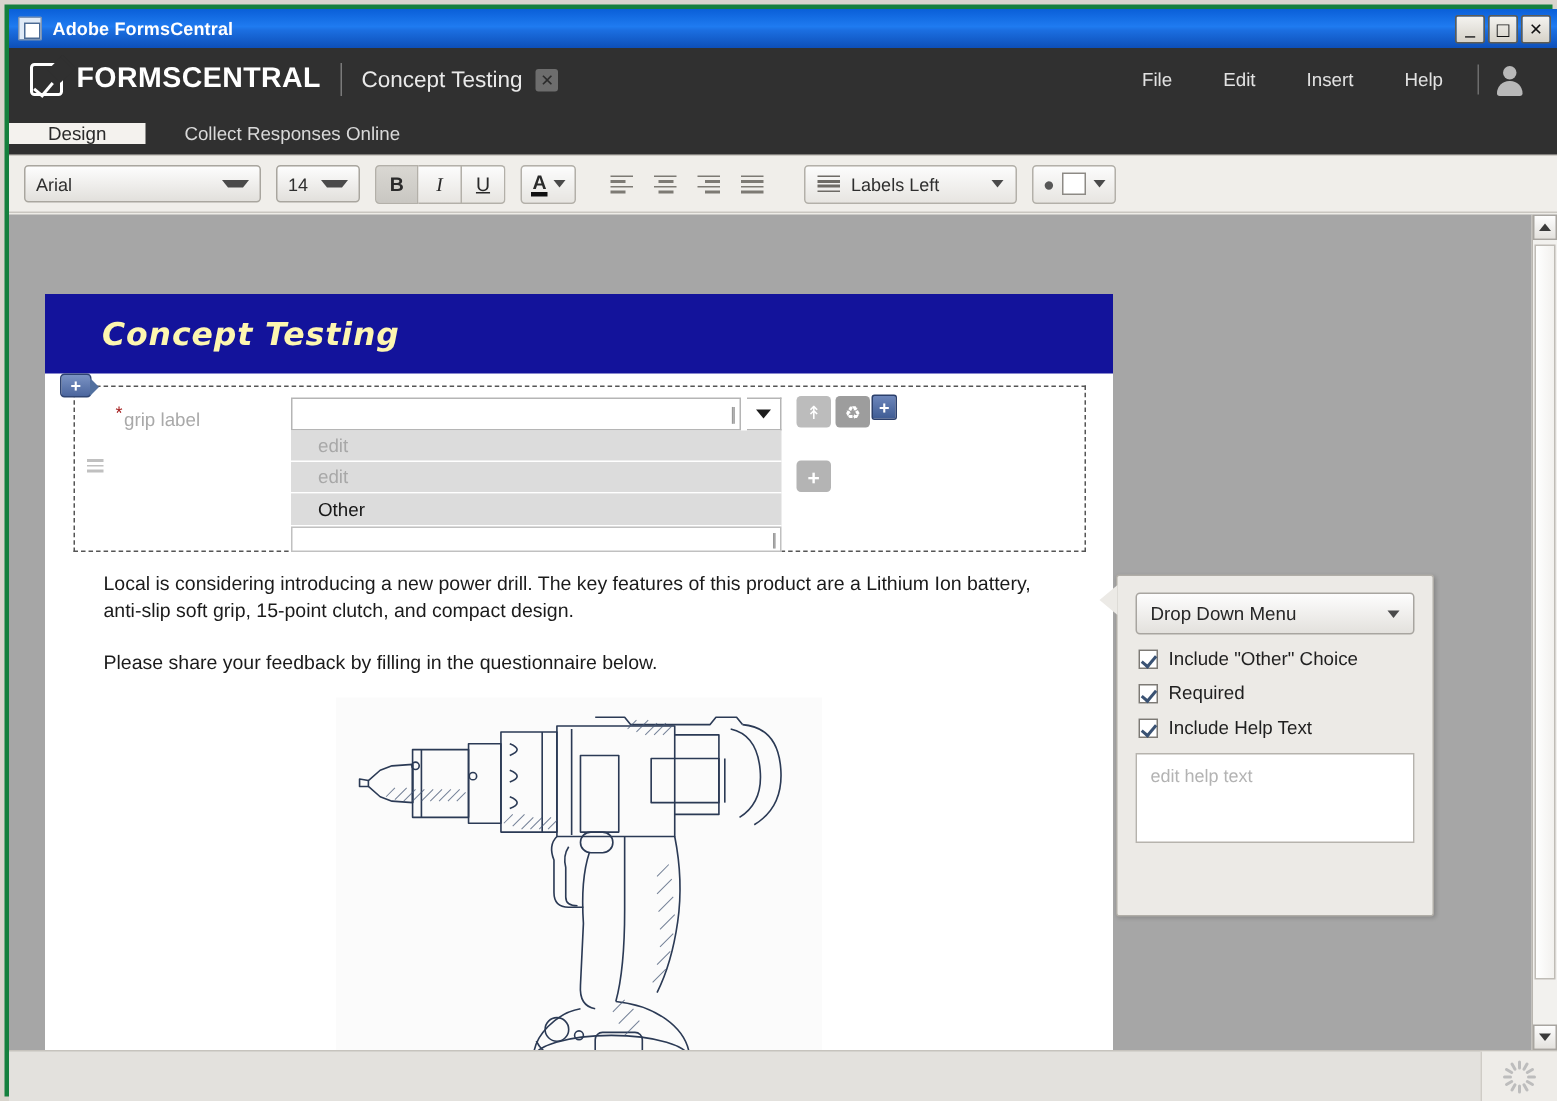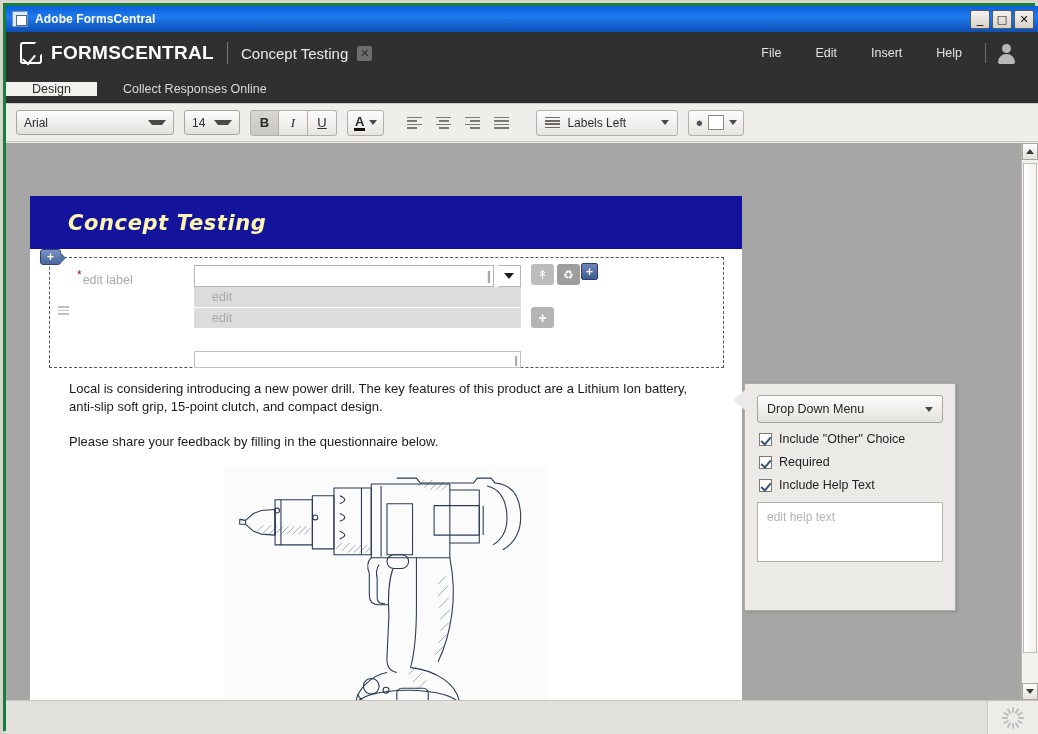--- a/index.html
+++ b/index.html
@@ -556,34 +556,35 @@
 
           <div class="field-block">
             <div class="field-tag">+</div>
             <div class="drag-handle">
                 <i></i>
                 <i></i>
                 <i></i>
               </div>
 
             <div class="field-label">
-              <span class="req-star">*</span><span>edit label</span>
+              <span class="req-star">*</span><span>grip label</span>
             </div>
             <div class="resize-bar" style="left:175px;top:10px;">||</div>
 
             <div class="dd-main">
               <span class="hgrip">||</span>
             </div>
             <div class="dd-arrow-box">
               <span class="dd-caret"></span>
             </div>
 
             <div class="opt-list">
               <div class="opt placeholder">edit</div>
               <div class="opt placeholder">edit</div>
+              <div class="opt real">Other</div>
             </div>
             <div class="opt-input">
               <span class="hgrip">||</span>
             </div>
 
             <div class="tool-up">
                 <span class="ic-uparrow">↟</span>
               </div>
             <div class="tool-del">
                 <span class="ic-trash">♻</span>

